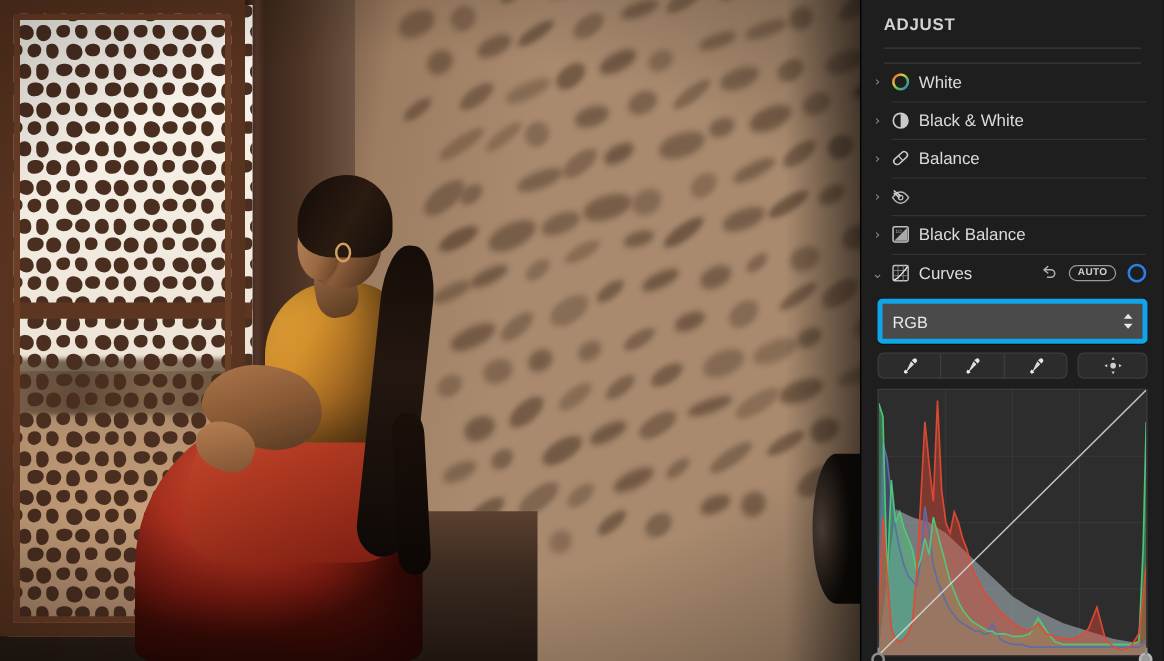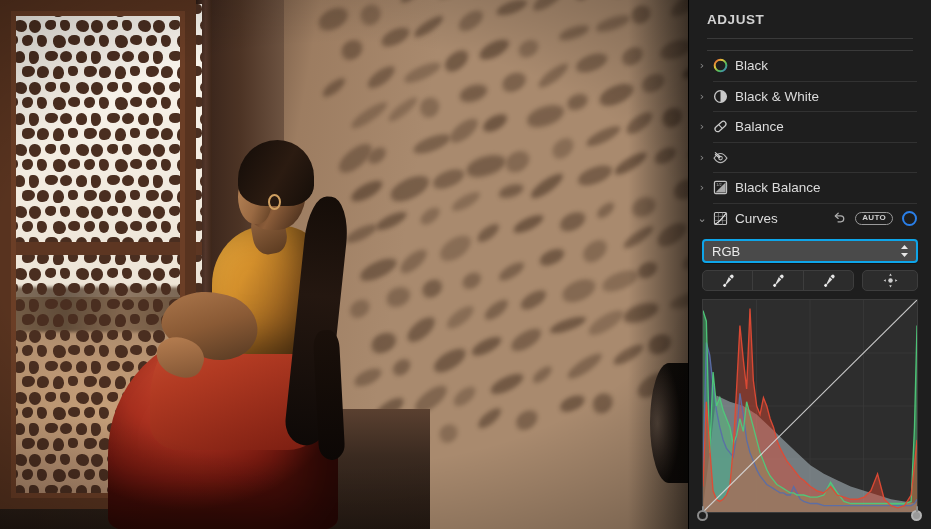--- a/index.html
+++ b/index.html
@@ -158,22 +158,22 @@
   .row-sep { height:1px; background:#323232; margin:0 14px 0 24px; }
 
   .ctl-group { margin-left:auto; display:flex; align-items:center; gap:9px; }
   .undo { color:#b0b0b0; font-size:13px; line-height:1; }
   .autobtn { border:1px solid #9a9a9a; border-radius:8px; color:#cfcfcf;
     font-size:8px; font-weight:bold; letter-spacing:.3px; padding:1.5px 6px 2px; line-height:1; }
   .tog { width:15px; height:15px; border:2px solid #2a7fe8; border-radius:50%; }
 
   
   .curves-body { padding:6px 13px 0 13px; }
-  .select { position:relative; height:24px; background:#4a4a4a; border-radius:4px;
-    border:2px solid #0ea5e9; display:flex; align-items:center; padding:0 8px;
+  .select { position:relative; height:36px; background:#4a4a4a; border-radius:4px;
+    border:4px solid #0ea5e9; display:flex; align-items:center; padding:0 8px;
     color:#eaeaea; font-size:13px; box-shadow:0 1px 0 rgba(0,0,0,.4); }
   .select .sc { position:absolute; right:7px; display:flex; flex-direction:column; gap:2px;
     color:#e8e8e8; font-size:8px; line-height:.8; }
   .btnrow { display:flex; gap:8px; margin-top:7px; }
   .segbtn { flex:1; height:21px; background:#2c2c2c; border:1px solid #3d3d3d; border-radius:5px;
     display:flex; align-items:center; }
   .seg { flex:1; display:flex; align-items:center; justify-content:center; height:100%;
     border-right:1px solid #3d3d3d; }
   .seg:last-child { border-right:none; }
   .targetbtn { width:56px; height:21px; background:#2c2c2c; border:1px solid #3d3d3d;
@@ -1376,21 +1376,21 @@
                 <linearGradient id="g1" x1="0" y1="0" x2="1" y2="1">
         <stop offset="0" stop-color="#e04a34"></stop>
                   <stop offset=".33" stop-color="#e8c93a"></stop>
         <stop offset=".66" stop-color="#49b85e"></stop>
                   <stop offset="1" stop-color="#3f78d8"></stop>
                 </linearGradient>
               </defs>
         <circle cx="9" cy="9" r="6.2" fill="none" stroke="url(#g1)" stroke-width="2.1"></circle>
             </svg>
           </span>
-          <span class="lbl">Black</span>
+          <span class="lbl">White</span>
         </div>
         <div class="row-sep"></div>
         <div class="row">
           <span class="chev">›</span>
           <span class="ico">
             <svg width="17" height="17" viewBox="0 0 18 18">
               <circle cx="9" cy="9" r="6.2" fill="none" stroke="#cacaca" stroke-width="1.4"></circle>
         <path d="M9 2.8 A6.2 6.2 0 0 1 9 15.2 Z" fill="#cacaca"></path>
             </svg>
           </span>

